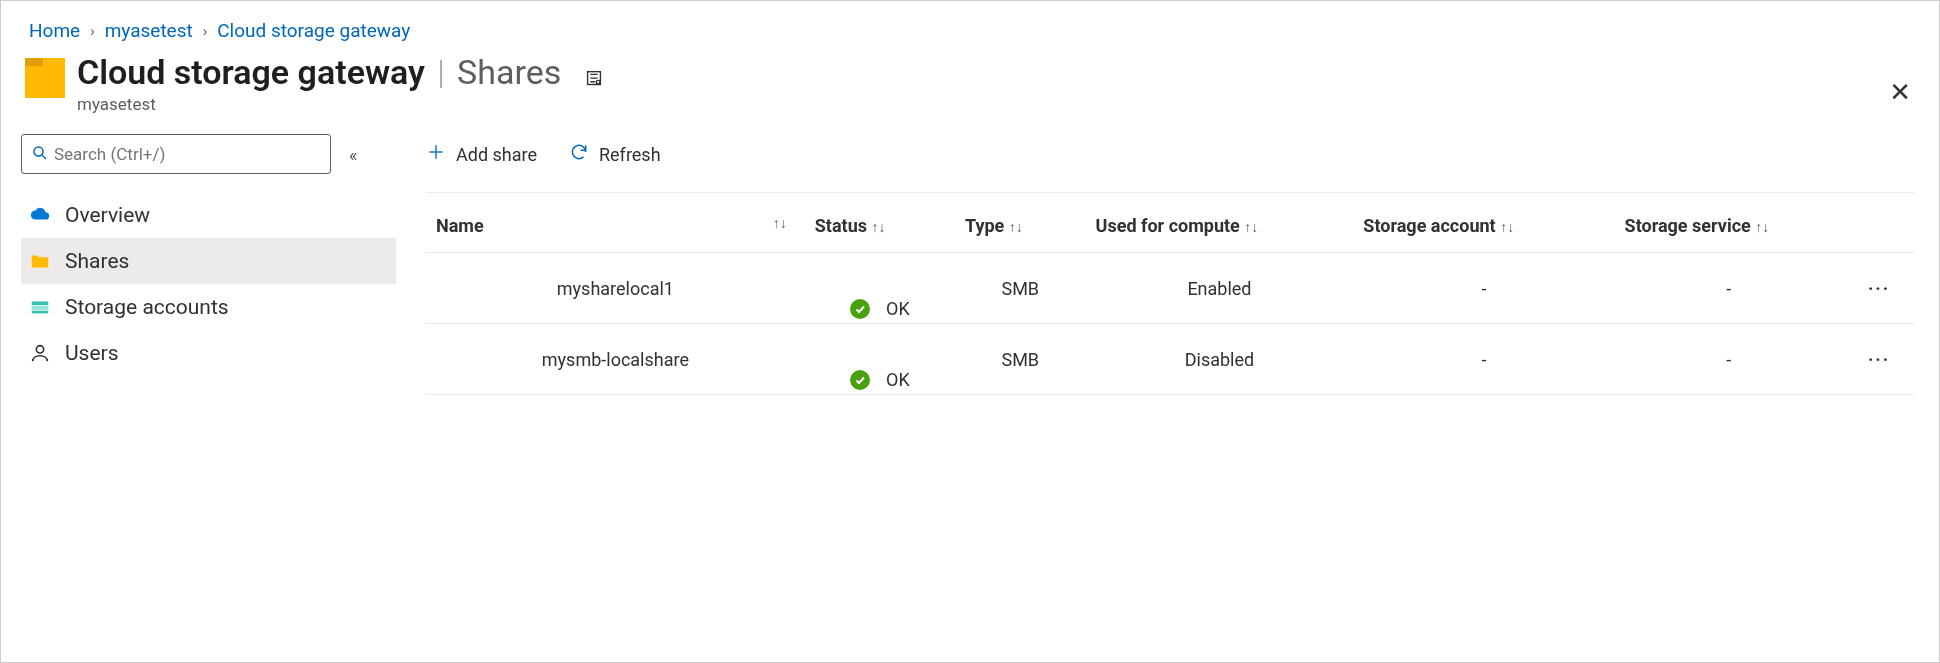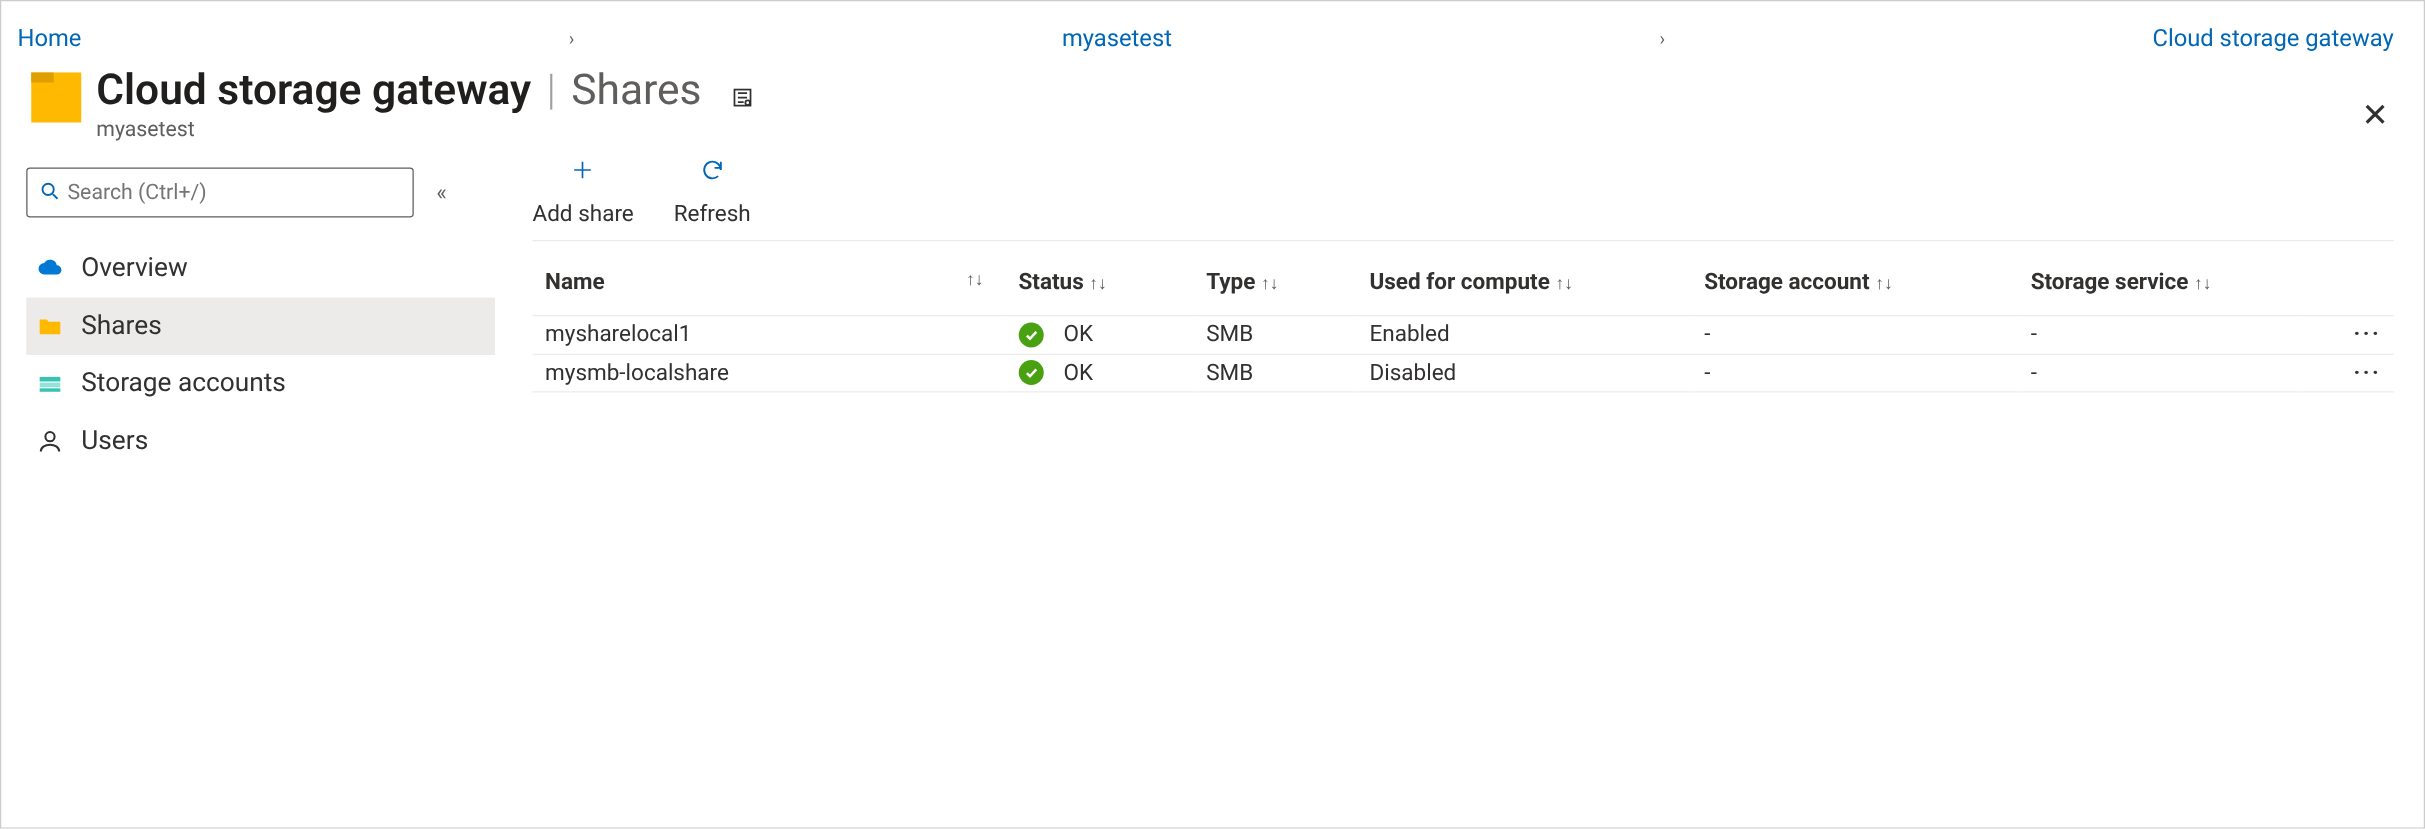--- a/index.html
+++ b/index.html
@@ -1,21 +1,21 @@
 <!DOCTYPE html>
 <html><head>
 <meta charset="utf-8">
 <style>
   * { box-sizing: border-box; margin: 0; padding: 0; font-family: "Segoe UI", -apple-system, Roboto, sans-serif; }
   body { background: #fff; color: #323130; font-size: 14px; }
 
   .page { width: 1940px; height: 663px; border: 1px solid #ccc; position: relative; padding: 0; }
 
   
-  .breadcrumb { display:flex; align-items:center; gap:10px; padding:18px 24px 10px 13px; font-size:19px;justify-content:space-between; }
+  .breadcrumb { display:flex; align-items:center; gap:10px; padding:18px 24px 10px 28px; font-size:19px; }
   .breadcrumb a { color:#0067b8; text-decoration:none; cursor:pointer; }
   .breadcrumb .sep { color:#605e5c; font-size:15px; }
 
   
   .header-row { display:flex; align-items:flex-start; padding: 0 24px; }
   .res-icon { width:40px; height:40px; margin-top:6px; margin-right:12px; background:#ffb900; position:relative; }
   .res-icon::before { content:""; position:absolute; top:0; left:0; width:18px; height:8px; background:#e09f00; }
   .title-block { flex:0 0 auto; }
   .title-line { display:flex; align-items:baseline; gap:4px; }
   .title-strong { font-size:34px; font-weight:600; color:#201f1e; }
@@ -35,31 +35,31 @@
   .collapse { margin-left:18px; color:#605e5c; font-size:18px; }
 
   .nav { margin-top:18px; }
   .nav-item { display:flex; align-items:center; height:46px; padding-left:8px; font-size:21px; color:#323130; cursor:pointer; gap:14px; }
   .nav-item.active { background:#edebe9; font-weight:400; }
   .nav-icon { width:22px; height:22px; display:inline-flex; align-items:center; justify-content:center; }
 
   
   .main { flex:1; padding-left:30px; padding-right:24px; }
   .toolbar { display:flex; align-items:center; gap:32px; height:40px; }
-  .tool-btn { display:inline-flex; align-items:center; gap:10px; color:#323130; font-size:18px; cursor:pointer;flex-direction:column; }
+  .tool-btn { display:inline-flex; align-items:center; gap:10px; color:#323130; font-size:18px; cursor:pointer; }
   .tool-btn .ic { color:#0067b8; }
   .divider { border-top:1px solid #edebe9; margin-top:18px; }
 
   table.shares { width:100%; border-collapse:collapse; margin-top:2px; }
   table.shares th { text-align:left; font-weight:700; font-size:18px; padding:20px 10px 16px 10px; border-bottom:1px solid #edebe9; white-space:nowrap; }
-  table.shares td { font-size:18px; padding:4px 10px; border-bottom:1px solid #edebe9; white-space:nowrap; }
+  table.shares td { font-size:18px; padding:4px 10px; border-bottom:1px solid #edebe9; white-space:nowrap;text-align:center; }
   .sort { display:inline-flex; align-items:center; gap:2px; color:#605e5c; font-size:14px; }
   th.name .sort { float:right; margin-right:8px; }
 
-  .ok-badge { display:inline-flex; align-items:center; gap:16px; }
+  .ok-badge { display:inline-flex; align-items:center; gap:16px;margin-top:41px; }
   .ok-circle { width:20px; height:20px; border-radius:50%; background:#49a010; display:inline-flex; align-items:center; justify-content:center; }
   .ok-circle svg { display:block; }
 
   .ellipsis { color:#323130; font-size:20px; font-weight:700; letter-spacing:2px; cursor:pointer; text-align:right; }
 
   tr.highlight { outline:3px solid #c13d22; outline-offset:-1px; }
 
   
   col.c-name{width:290px;} col.c-status{width:115px;} col.c-type{width:100px;}
   col.c-compute{width:205px;} col.c-sa{width:200px;} col.c-ss{width:175px;} col.c-act{width:55px;}

